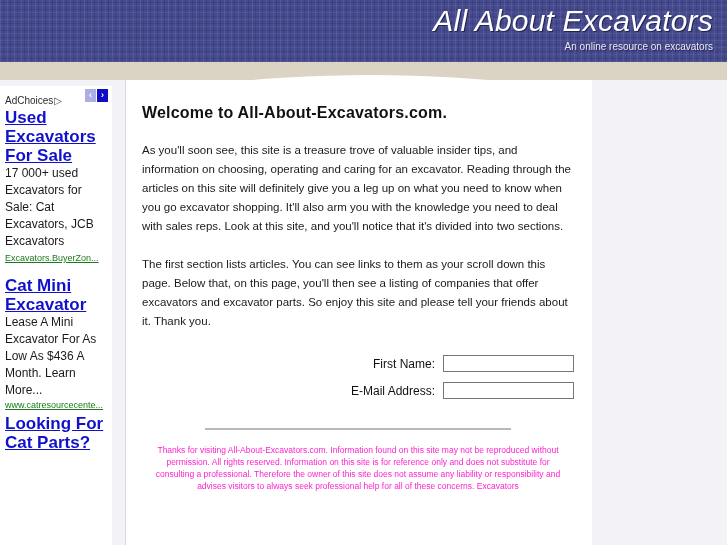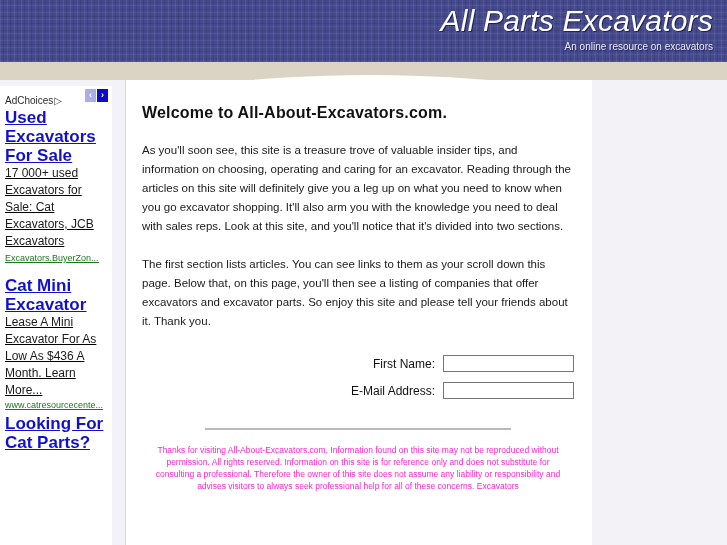--- a/index.html
+++ b/index.html
@@ -89,21 +89,20 @@
   #ad-column {
     position: absolute;
     top: 86px;
     left: 0;
     width: 112px;
     height: 459px;
     background: #ffffff;
     padding: 0 2px 0 5px;
     box-sizing: border-box;
     overflow: hidden;
-    text-decoration: underline;
   }
   #adchoices-row {
     position: relative;
     height: 18px;
     padding-top: 4px;
   }
   .adchoices-label {
     font-size: 10px;
     color: #2a2a2a;
     display: inline-block;
@@ -247,21 +246,21 @@
     line-height: 12px;
     color: #ff22cc;
     text-align: center;
     padding: 0 10px;
   }
 </style>
 </head>
 <body>
 
 <div id="banner">
-  <div id="banner-title">All Parts Excavators</div>
+  <div id="banner-title">All About Excavators</div>
   <div id="banner-tagline">An online resource on excavators</div>
 </div>
 
 <div id="beige-band">
   <div id="beige-curve"></div>
 </div>
 
 <div id="page-bg"></div>
 
 <div id="ad-column">

